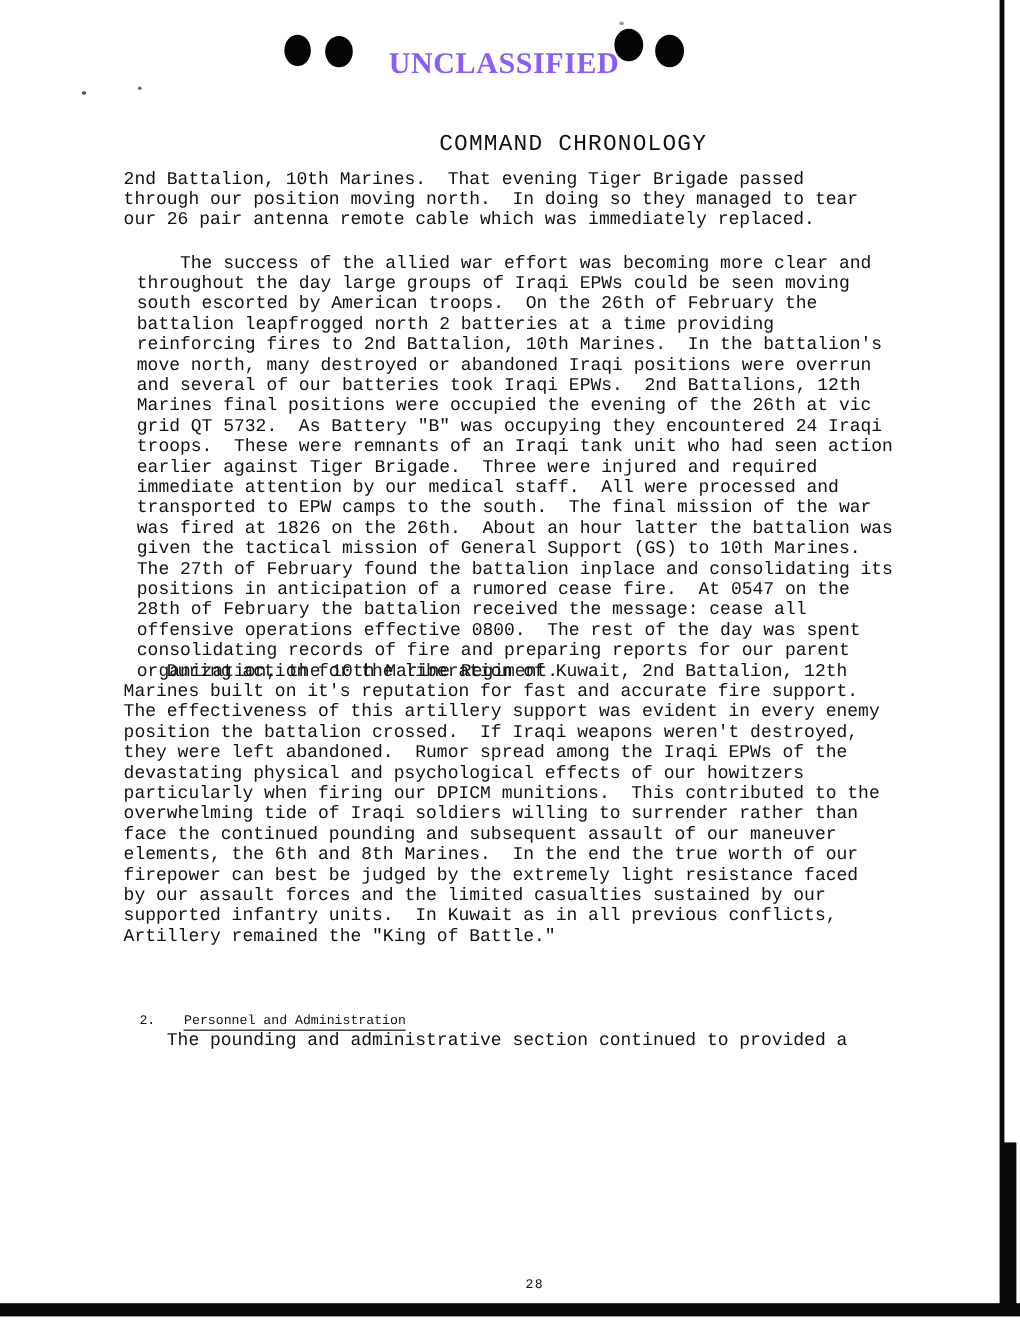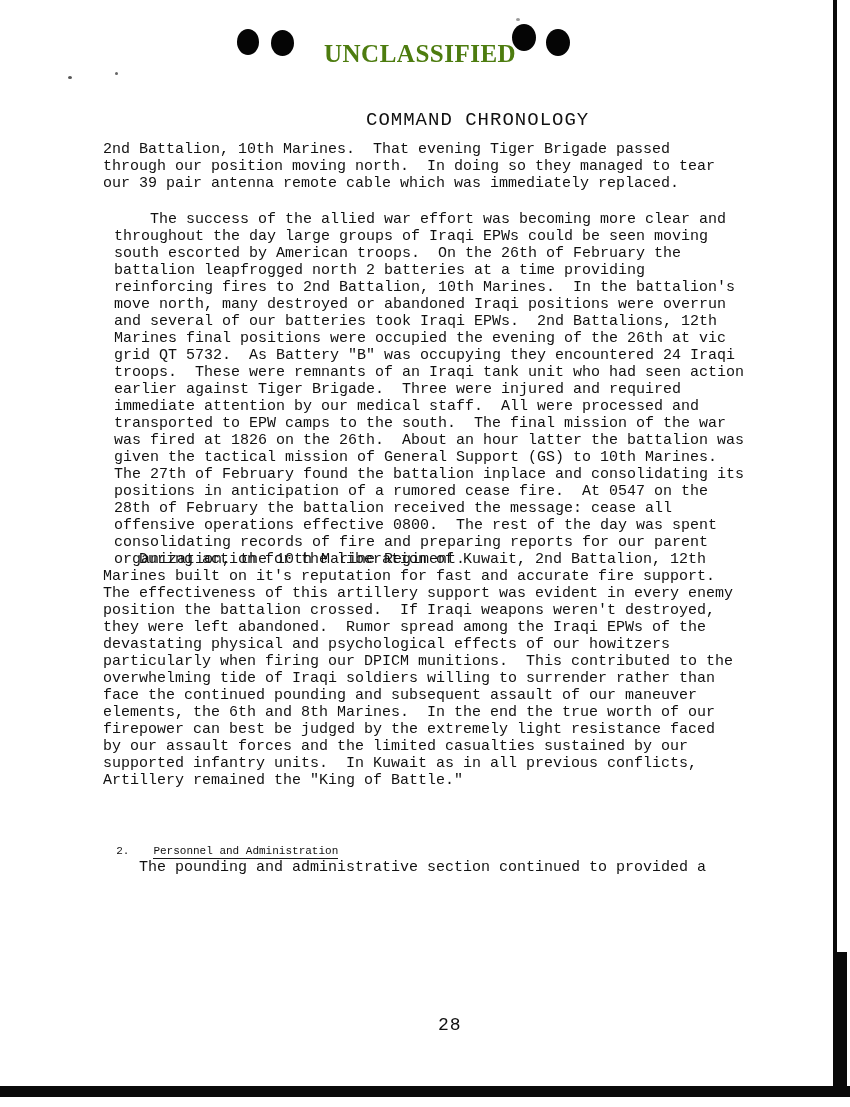--- a/index.html
+++ b/index.html
@@ -21,21 +21,21 @@
   
   .dot { background: #050505; border-radius: 50%; }
   .dot1 { left: 237px; top: 29px; width: 22px; height: 26px; }
   .dot2 { left: 271px; top: 30px; width: 23px; height: 26px; }
   .dot3 { left: 512px; top: 24px; width: 24px; height: 27px; }
   .dot4 { left: 546px; top: 29px; width: 24px; height: 27px; }
   .classification {
     left: 324px; top: 40px;
     font-family: "Liberation Serif", "DejaVu Serif", serif;
     font-weight: bold; font-size: 25px; letter-spacing: 0.5px;
-    color: #4d7c0f; white-space: pre;
+    color: #8b5cf6; white-space: pre;
   }
   .speck1 { left: 68px;  top: 76px; width: 4px; height: 3px; background: #555; border-radius: 50%; }
   .speck2 { left: 115px; top: 72px; width: 3px; height: 3px; background: #666; border-radius: 50%; }
   .speck3 { left: 516px; top: 18px; width: 4px; height: 3px; background: #999; border-radius: 50%; }
 
   
   .doc-title {
     left: 366px; top: 109px;
     font-size: 19px; letter-spacing: 1px; white-space: pre;
   }
@@ -43,21 +43,21 @@
     font-size: 15px; line-height: 17px;
     white-space: pre; letter-spacing: 0;
   }
   .p1 { left: 103px; top: 141px; }
   .p2 { left: 114px; top: 211px; }
   .p3 { left: 103px; top: 551px; }
   .section-heading { left: 103px; top: 826px; font-size: 11px; line-height: 17px; white-space: pre; }
   .section-heading .num { margin-right: 24px; }
   .section-heading .hd  { border-bottom: 1.5px solid #161616; padding-bottom: 1px; }
   .p4 { left: 103px; top: 859px; }
-  .page-number { left: 438px; top: 1015px; font-size: 18px; letter-spacing: 1px; }
+  .page-number { left: 438px; top: 1065px; font-size: 11px; letter-spacing: 1px; }
 </style>
 </head>
 <body>
 
 <div class="abs edge-strip-right"></div>
 <div class="abs edge-strip-right2"></div>
 <div class="abs bottom-bar"></div>
 
 <div class="abs dot dot1"></div>
 <div class="abs dot dot2"></div>
@@ -66,21 +66,21 @@
 <div class="abs classification">UNCLASSIFIED</div>
 
 <div class="abs speck1"></div>
 <div class="abs speck2"></div>
 <div class="abs speck3"></div>
 
 <div class="abs doc-title">COMMAND CHRONOLOGY</div>
 
 <div class="abs body-text p1">2nd Battalion, 10th Marines.  That evening Tiger Brigade passed
 through our position moving north.  In doing so they managed to tear
-our 39 pair antenna remote cable which was immediately replaced.</div>
+our 26 pair antenna remote cable which was immediately replaced.</div>
 <div class="abs body-text p2">    The success of the allied war effort was becoming more clear and
 throughout the day large groups of Iraqi EPWs could be seen moving
 south escorted by American troops.  On the 26th of February the
 battalion leapfrogged north 2 batteries at a time providing
 reinforcing fires to 2nd Battalion, 10th Marines.  In the battalion's
 move north, many destroyed or abandoned Iraqi positions were overrun
 and several of our batteries took Iraqi EPWs.  2nd Battalions, 12th
 Marines final positions were occupied the evening of the 26th at vic
 grid QT 5732.  As Battery "B" was occupying they encountered 24 Iraqi
 troops.  These were remnants of an Iraqi tank unit who had seen action

